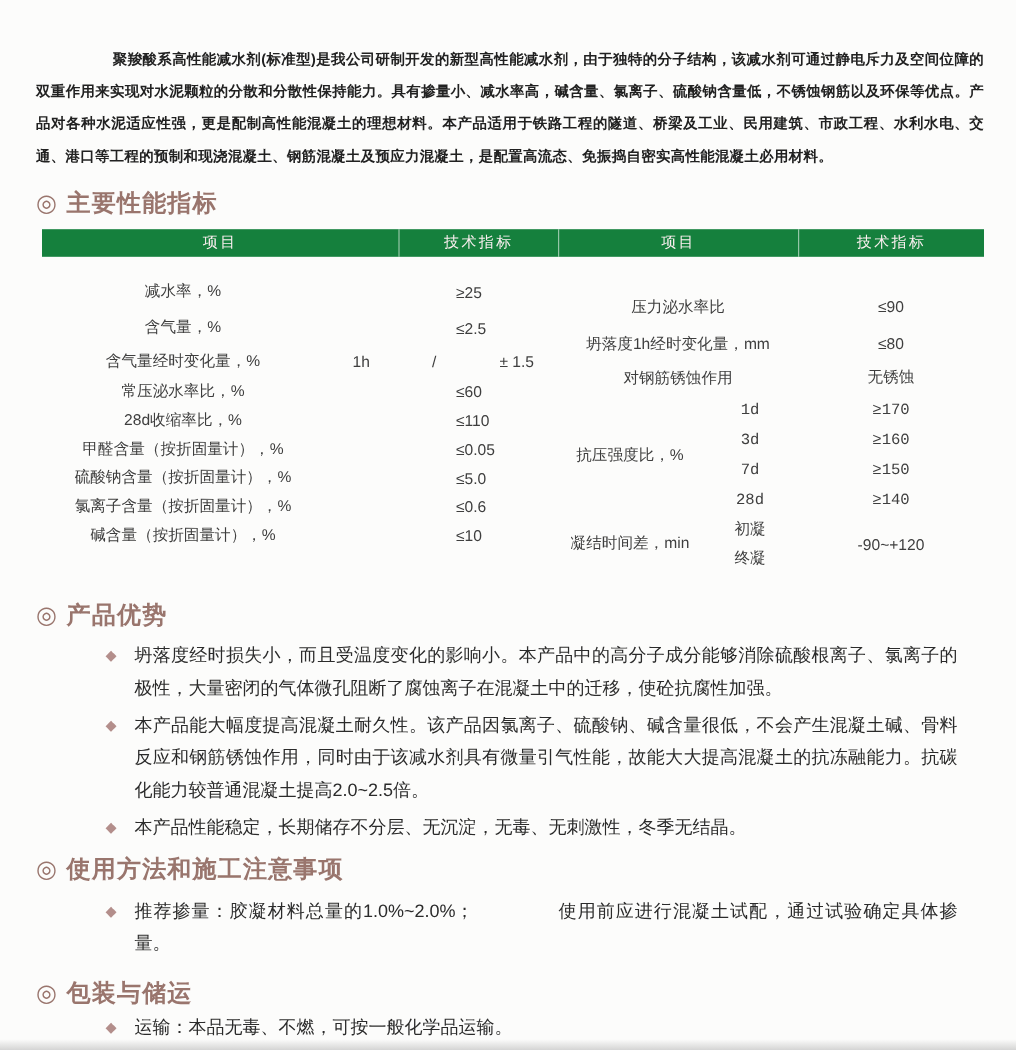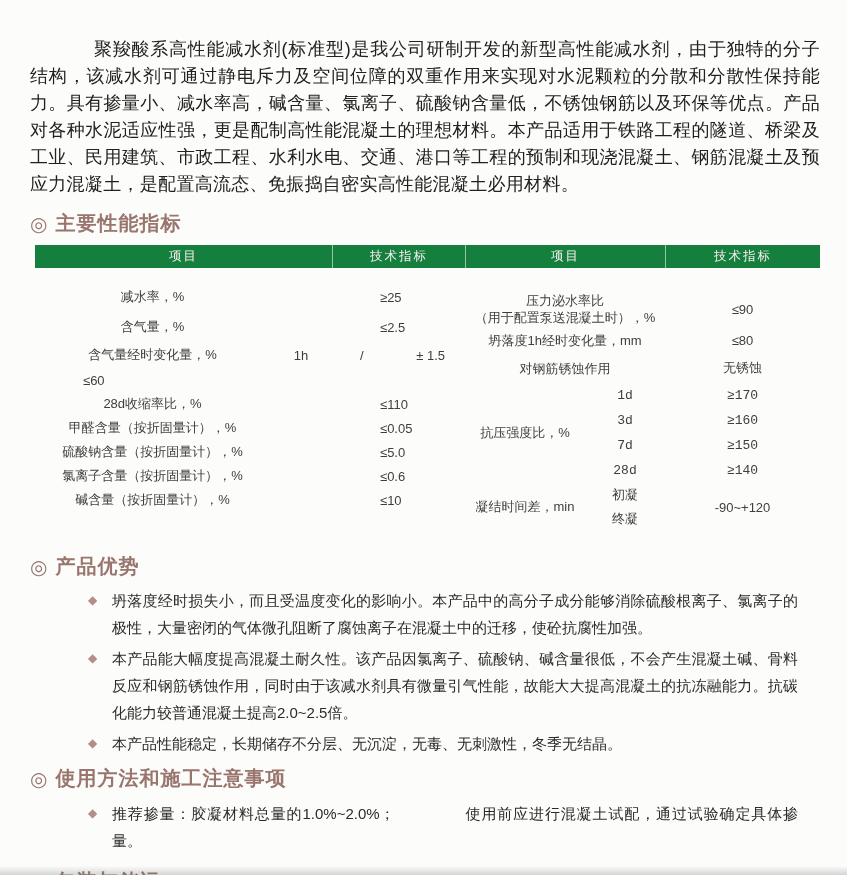--- a/index.html
+++ b/index.html
@@ -13,21 +13,21 @@
   body::after{
     content:"";position:absolute;left:0;right:0;bottom:0;height:9px;
     background:linear-gradient(to bottom, rgba(0,0,0,0), rgba(110,110,110,0.28));
     pointer-events:none;
   }
   .page{box-sizing:border-box;height:100%;padding:30px 27px 0 30px;}
 
   
   .intro{
     margin:6px 0 0;
-    font-size:18px;font-weight:normal;color:#212121;
+    font-size:12px;font-weight:bold;color:#212121;
     line-height:27px;text-indent:64px;letter-spacing:0.3px;
     text-align:justify;
   }
 
   
   .heading{
     display:flex;align-items:center;gap:7px;
     font-size:20px;font-weight:bold;color:#99756d;
     height:23px;letter-spacing:1px;
   }
@@ -123,20 +123,24 @@
             <div class="l-main">
               <span class="l-label">含气量经时变化量，%</span>
               <span class="l-sub">1h</span>
             </div>
             <div class="l-spec split">
               <span>/</span>
               <span>± 1.5</span>
             </div>
           </div>
           <div class="l-row" style="height: 24px;">
+            <div class="l-main">
+              <span class="l-label">常压泌水率比，%</span>
+              <span class="l-sub"></span>
+            </div>
             <div class="l-spec">≤60</div>
           </div>
           <div class="l-row" style="height: 24px;">
             <div class="l-main">
               <span class="l-label">28d收缩率比，%</span>
               <span class="l-sub"></span>
             </div>
             <div class="l-spec">≤110</div>
           </div>
           <div class="l-row" style="height: 24px;">
@@ -165,21 +169,20 @@
               <span class="l-label">碱含量（按折固量计），%</span>
               <span class="l-sub"></span>
             </div>
             <div class="l-spec">≤10</div>
           </div>
         </div>
       <div class="tb-right" id="tb-right">
           <div class="r-row" style="height: 36px;">
             <div class="r-item">
               <div>压力泌水率比</div>
-              <div>（用于配置泵送混凝土时），%</div>
             </div>
             <div class="r-spec">≤90</div>
           </div>
           <div class="r-row" style="height: 26px;">
             <div class="r-item">
               <div>坍落度1h经时变化量，mm</div>
             </div>
             <div class="r-spec">≤80</div>
           </div>
           <div class="r-row" style="height: 30px;">

